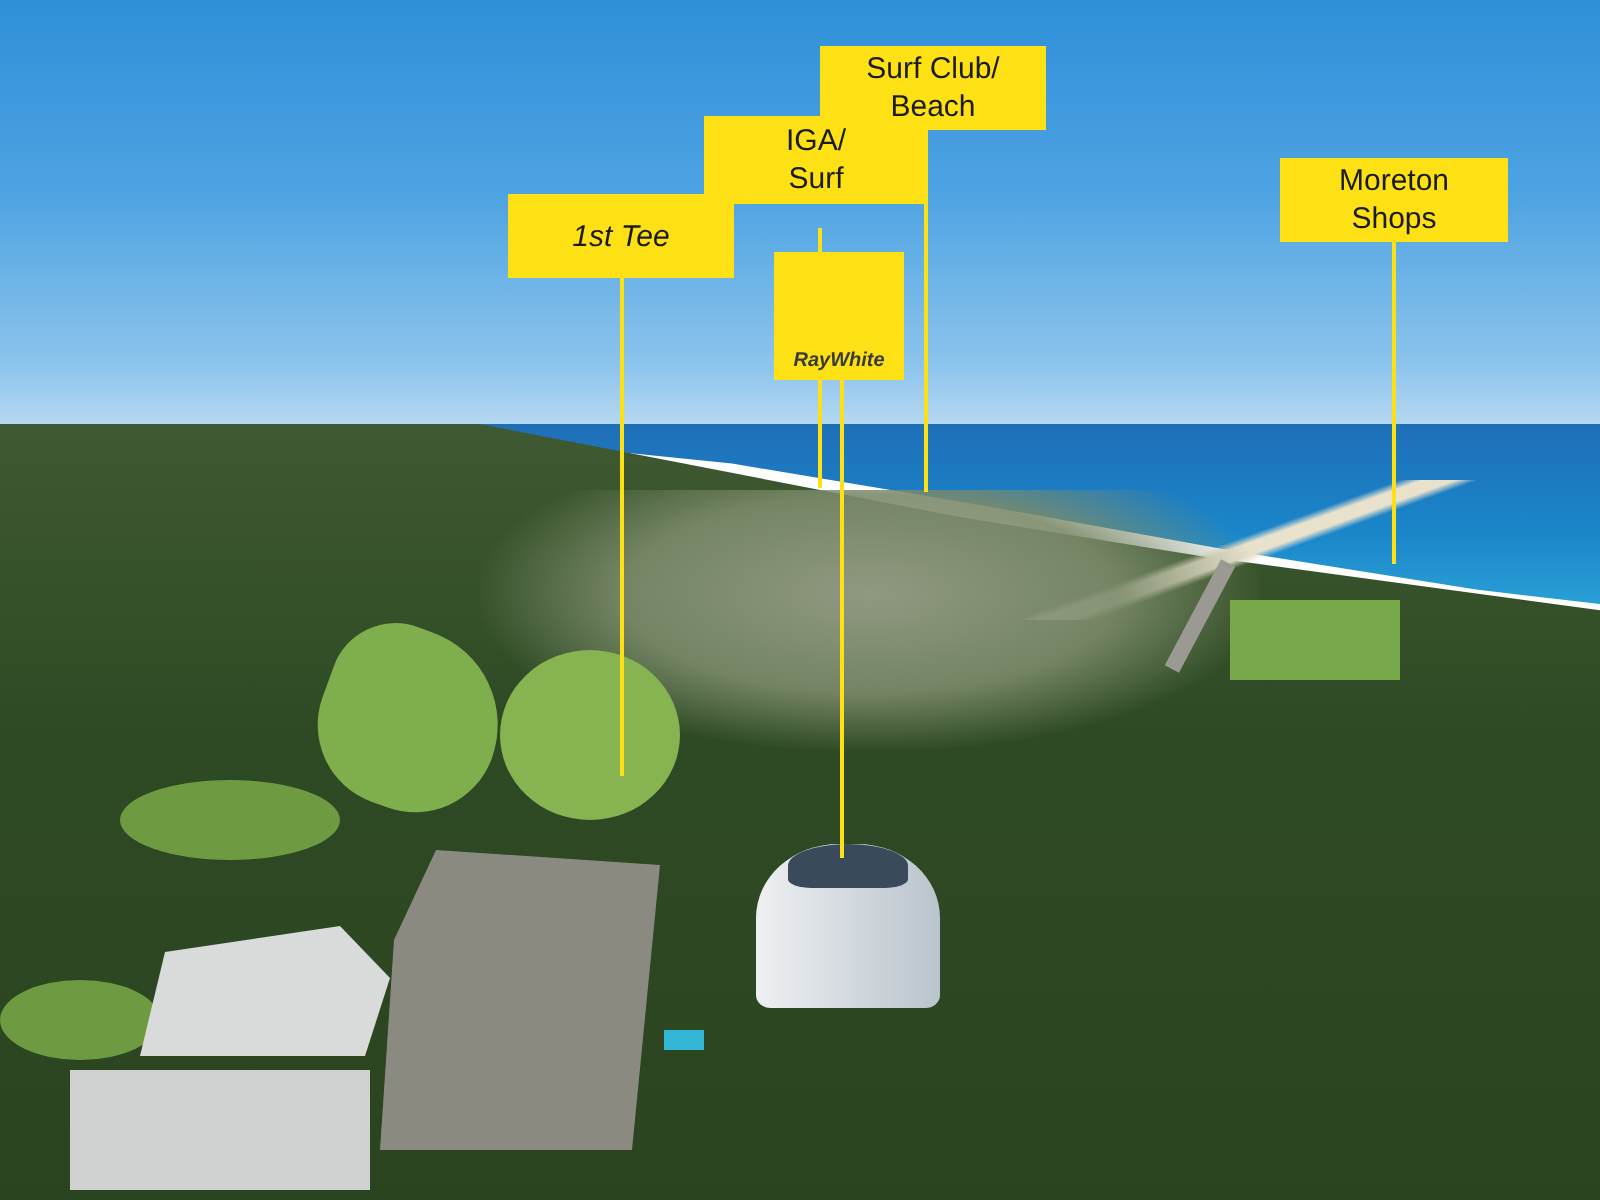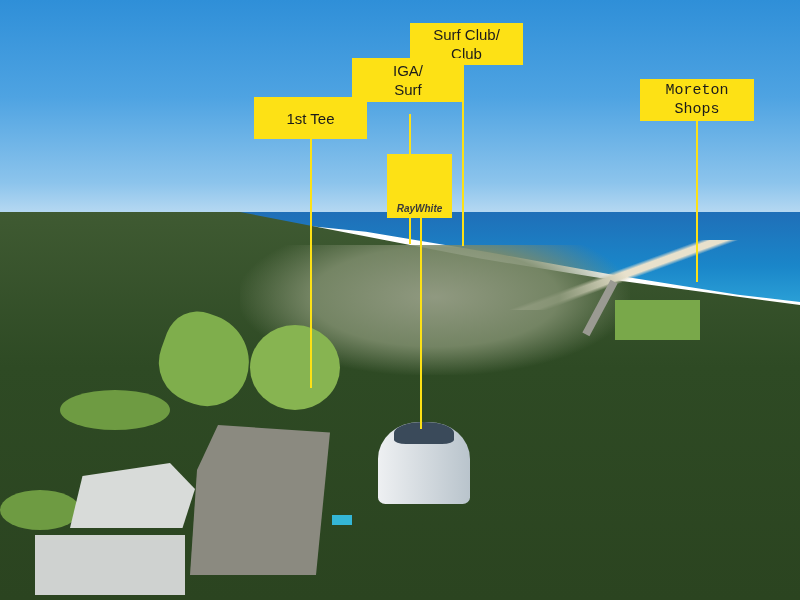--- a/index.html
+++ b/index.html
@@ -18,21 +18,21 @@
   .carpark{position:absolute;left:190px;top:425px;width:140px;height:150px;background:#8b8a80;clip-path:polygon(20% 0,100% 5%,90% 100%,0 100%,5% 30%);}
   .clubhouse{position:absolute;left:70px;top:463px;width:125px;height:65px;background:#d8dbd9;clip-path:polygon(10% 20%,80% 0,100% 40%,90% 100%,0 100%);}
   .shed{position:absolute;left:35px;top:535px;width:150px;height:60px;background:#cfd2d0;}
   .tower{position:absolute;left:378px;top:422px;width:92px;height:82px;background:linear-gradient(90deg,#eef0f2,#b9c4cc);border-radius:45% 45% 8% 8%;}
   .towerTop{position:absolute;left:394px;top:422px;width:60px;height:22px;background:#3a4a5a;border-radius:50% 50% 20% 20%;}
   .road{position:absolute;left:596px;top:278px;width:8px;height:60px;background:#9a9a92;transform:rotate(28deg);}
   .pool{position:absolute;left:332px;top:515px;width:20px;height:10px;background:#34b6d6;}
 
   .leader{position:absolute;width:2px;background:#fde115;}
   .label{position:absolute;background:#fde115;color:#1b1b1b;font-size:15px;line-height:19px;text-align:center;display:flex;align-items:center;justify-content:center;flex-direction:column;}
-  .rw{position:absolute;left:387px;top:126px;width:65px;height:64px;background:#fde115;display:flex;align-items:flex-end;justify-content:center;margin-top:28px;}
+  .rw{position:absolute;left:387px;top:126px;width:65px;height:64px;background:#fde115;display:flex;align-items:flex-end;justify-content:center;}
   .rw span{font-weight:bold;font-style:italic;font-size:10px;color:#3a3a3a;margin-bottom:4px;}
 </style>
 </head>
 <body>
 
 <div class="scene">
   <div class="sky"></div>
   <div class="ocean"></div>
   <div class="land"></div>
   <div class="beach"></div>
@@ -52,28 +52,28 @@
 </div>
 
 <div class="leader" style="left:310px;top:138px;height:250px;"></div>
 <div class="leader" style="left:409px;top:114px;height:130px;"></div>
 <div class="leader" style="left:462px;top:64px;height:182px;"></div>
 <div class="leader" style="left:696px;top:120px;height:162px;"></div>
 <div class="leader" style="left:420px;top:189px;height:240px;"></div>
 
 <div class="label" style="left:410px;top:23px;width:113px;height:42px;">
   <span>Surf Club/</span>
-  <span>Club</span>
+  <span>Beach</span>
 </div>
 <div class="label" style="left:352px;top:58px;width:112px;height:44px;">
   <span>IGA/</span>
   <span>Surf</span>
 </div>
-<div class="label" style="left:254px;top:97px;width:113px;height:42px;">
+<div class="label" style="left:254px;top:97px;width:113px;height:42px;font-style:italic;">
   <span>1st Tee</span>
 </div>
-<div class="label" style="left:640px;top:79px;width:114px;height:42px;font-family:Liberation Mono, monospace;">
+<div class="label" style="left:640px;top:79px;width:114px;height:42px;">
   <span>Moreton</span>
   <span>Shops</span>
 </div>
 <div class="rw">
   <span>RayWhite</span>
 </div>
 
 </body></html>

